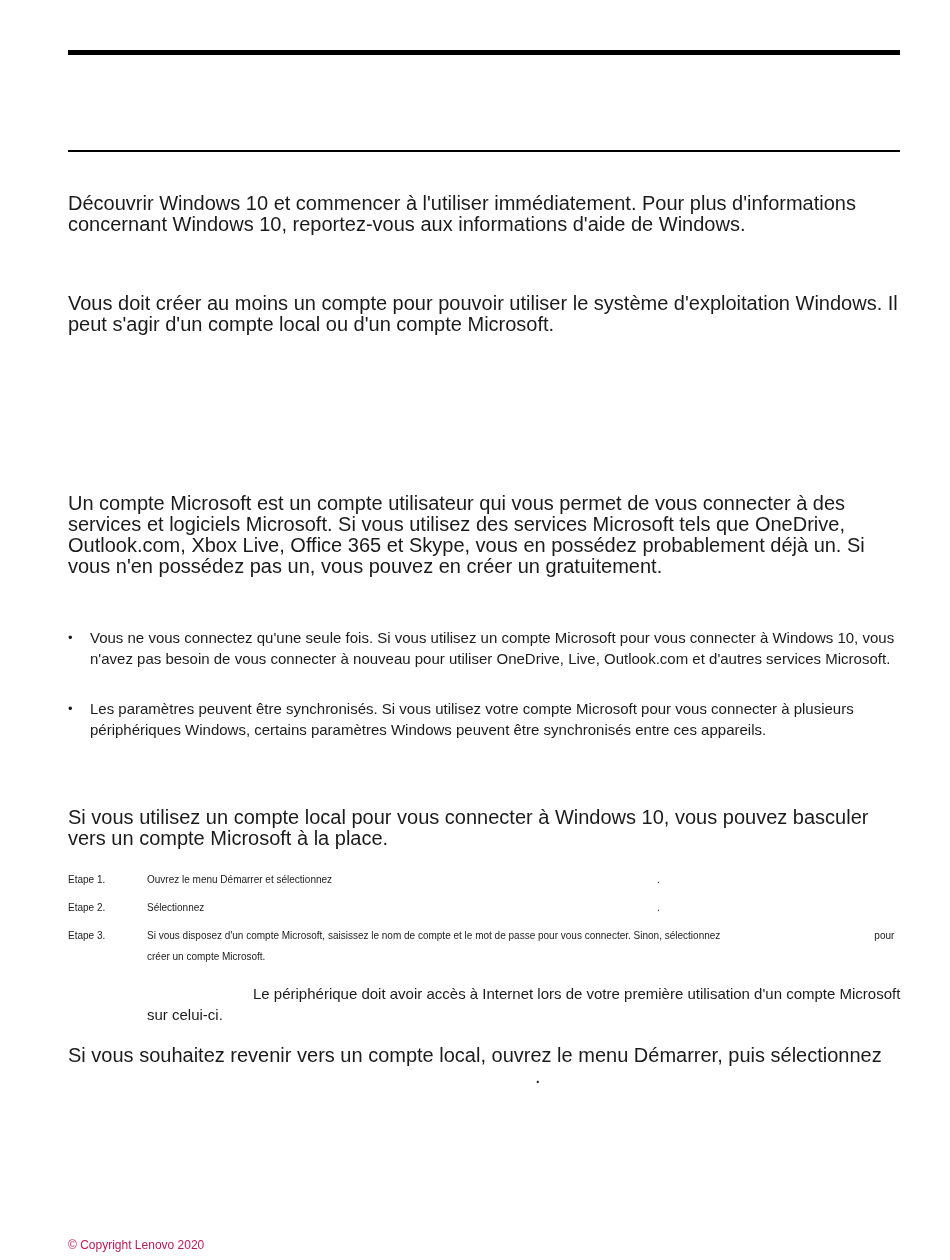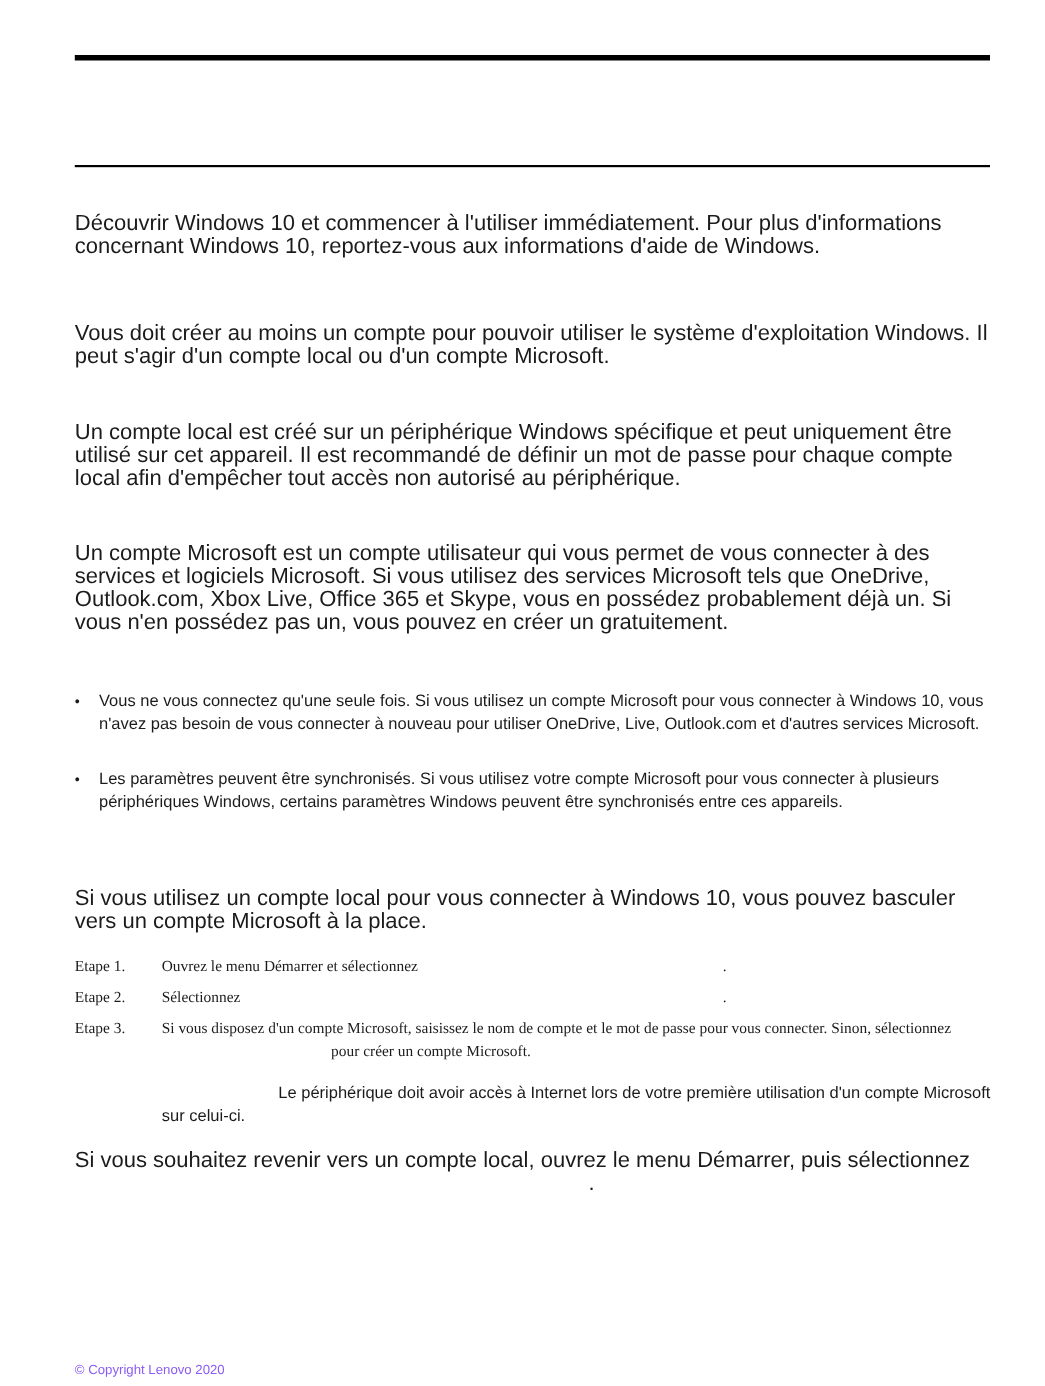--- a/index.html
+++ b/index.html
@@ -47,23 +47,22 @@
     font-size: 13px;
     line-height: 21px;
   }
   .bullet-text { flex: 1; }
 
   .step-row {
     position: absolute;
     left: 68px;
     width: 838px;
     display: flex;
-    font-size: 14px;
+    font-size: 10px;
     line-height: 21px;
-    font-family: Liberation Serif, serif;
   }
   .step-label {
     width: 79px;
     flex-shrink: 0;
   }
   .step-body {
     flex: 1;
     position: relative;
   }
   .dot-abs {
@@ -88,36 +87,35 @@
   .dot-line {
     padding-left: 467px;
   }
 
   .footer {
     position: absolute;
     left: 68px;
     top: 1238px;
     font-size: 12px;
     line-height: 14px;
-    color: #8b5cf6;
+    color: #be185d;
   }
 </style>
 </head>
 <body>
 
 <div class="page">
 
   <div class="rule rule-thick"></div>
   <div class="rule rule-thin"></div>
 
   <div class="para" style="top:193px">Découvrir Windows 10 et commencer à l'utiliser immédiatement. Pour plus d'informations concernant Windows 10, reportez-vous aux informations d'aide de Windows.</div>
 
   <div class="para" style="top:293px">Vous doit créer au moins un compte pour pouvoir utiliser le système d'exploitation Windows. Il peut s'agir d'un compte local ou d'un compte Microsoft.</div>
 
-  <div class="para" style="top:383px">Un compte local est créé sur un périphérique Windows spécifique et peut uniquement être utilisé sur cet appareil. Il est recommandé de définir un mot de passe pour chaque compte local afin d'empêcher tout accès non autorisé au périphérique.</div>
 
   <div class="para" style="top:493px">Un compte Microsoft est un compte utilisateur qui vous permet de vous connecter à des services et logiciels Microsoft. Si vous utilisez des services Microsoft tels que OneDrive, Outlook.com, Xbox Live, Office 365 et Skype, vous en possédez probablement déjà un. Si vous n'en possédez pas un, vous pouvez en créer un gratuitement.</div>
 
 
   <div class="bullet-row" style="top:627px">
     <span class="bullet-glyph">•</span>
     <span class="bullet-text">Vous ne vous connectez qu'une seule fois. Si vous utilisez un compte Microsoft pour vous connecter à Windows 10, vous n'avez pas besoin de vous connecter à nouveau pour utiliser OneDrive, Live, Outlook.com et d'autres services Microsoft.</span>
   </div>
 
   <div class="bullet-row" style="top:698px">

